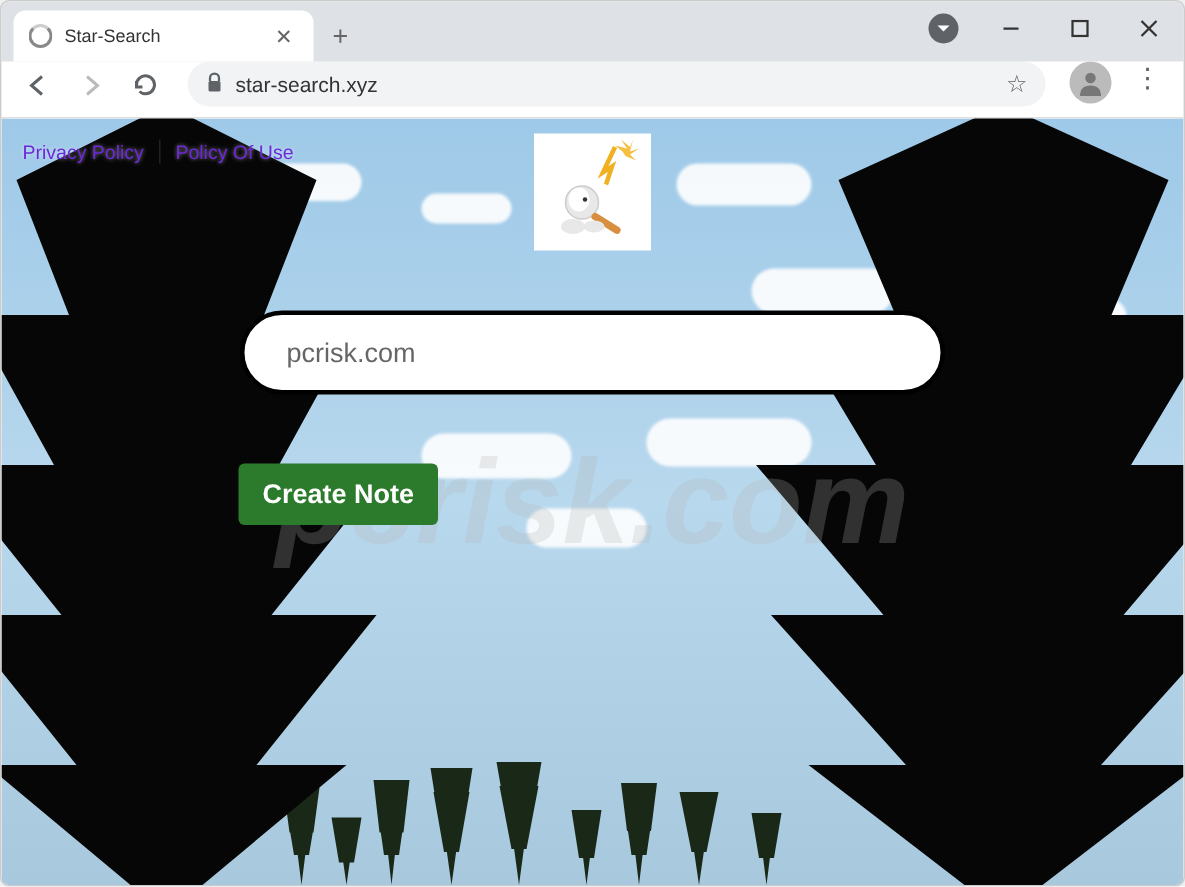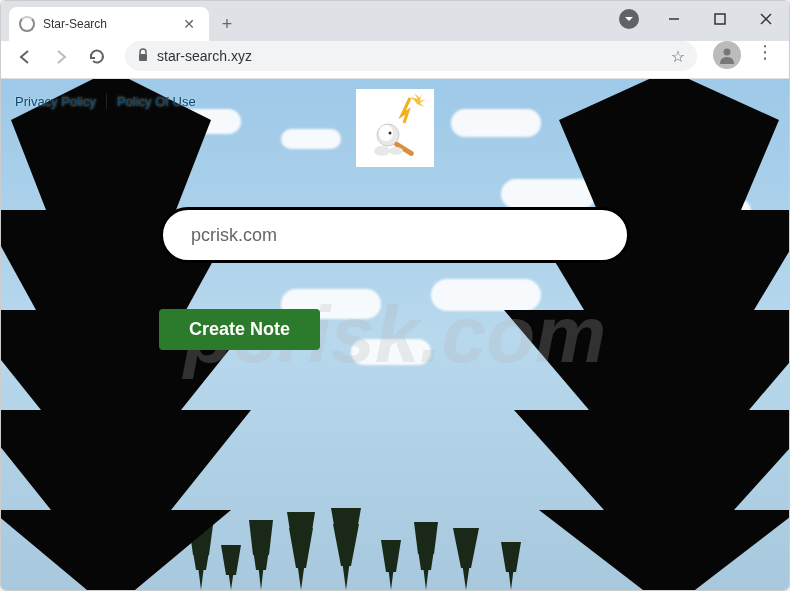--- a/index.html
+++ b/index.html
@@ -229,21 +229,21 @@
       top: 14px;
       left: 14px;
       display: flex;
       align-items: center;
       font-size: 13px;
       color: #222;
       z-index: 10;
     }
     .header-links a { 
       text-decoration: none; 
-      color: #0c4a6e; 
+      color: #6d28d9; 
       text-shadow: 0 0 3px rgba(255,255,255,0.5);
     }
     .divider {
       width: 1px;
       height: 16px;
       background: #222;
       margin: 0 10px;
     }
     
     .logo-box {
@@ -286,21 +286,21 @@
     }
     
     .create-note-btn {
       position: absolute;
       top: 230px;
       left: 158px;
       background: #2c7a2c;
       color: #fff;
       font-size: 18px;
       font-weight: bold;
-      padding: 10px 30px;
+      padding: 10px 16px;
       border-radius: 4px;
       z-index: 10;
       cursor: pointer;
     }
     
     .watermark {
       position: absolute;
       top: 50%;
       left: 50%;
       transform: translate(-50%, -50%);

